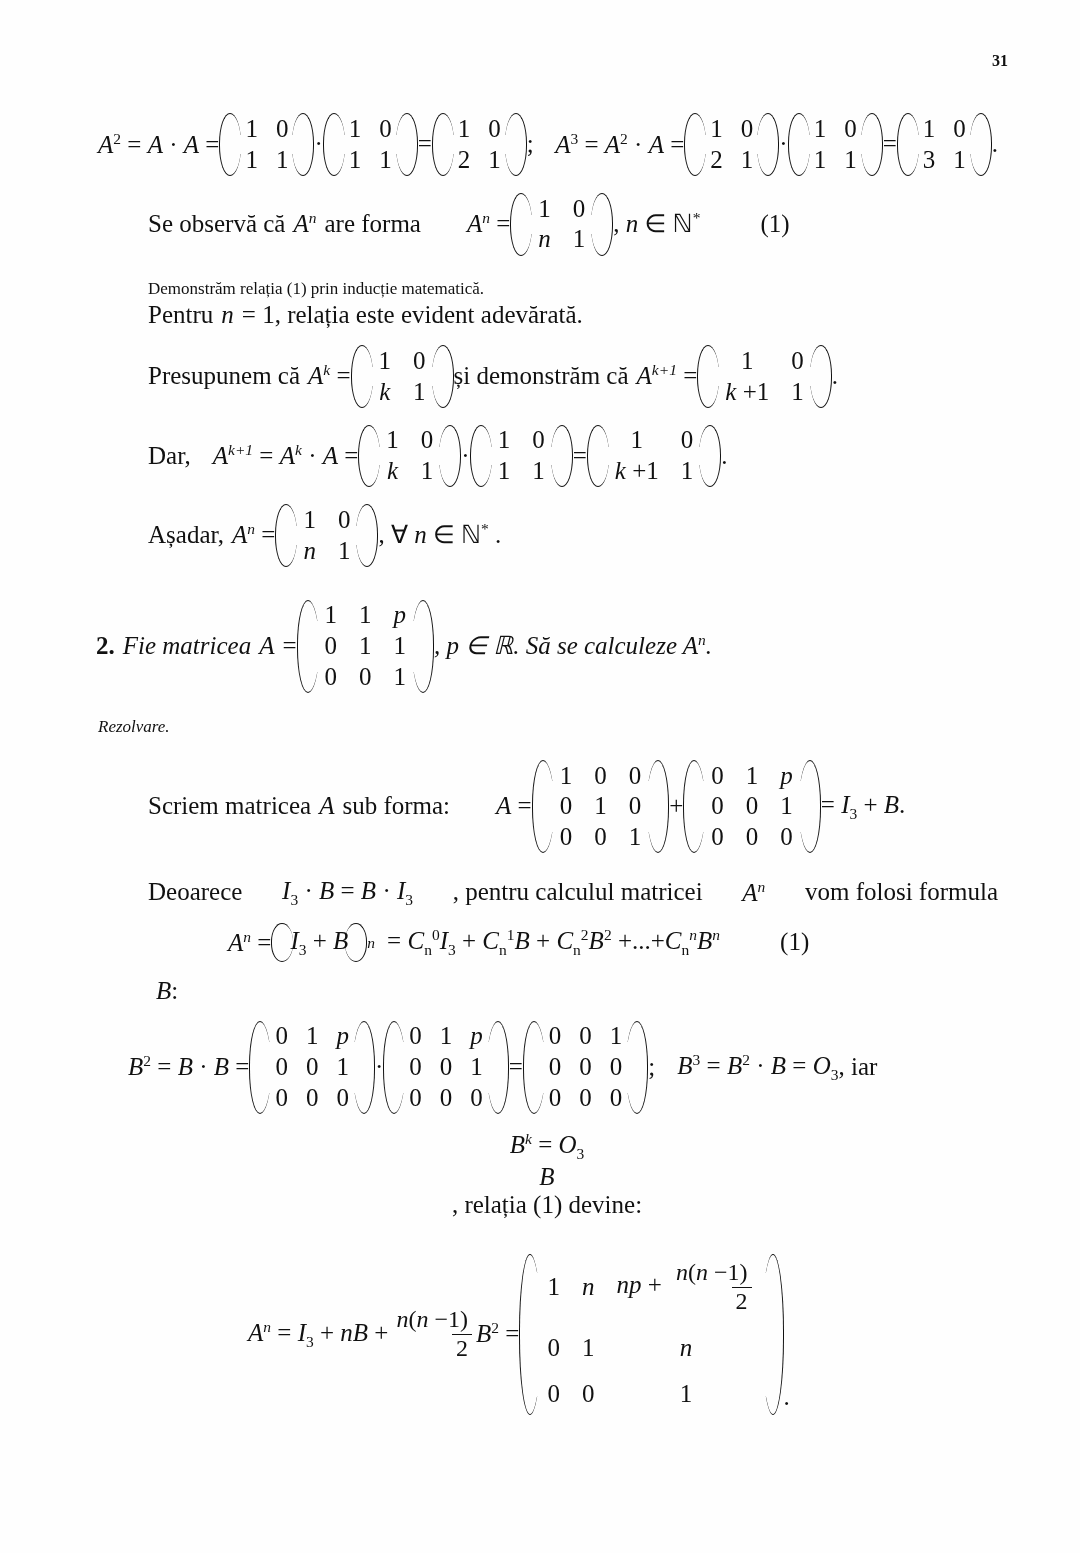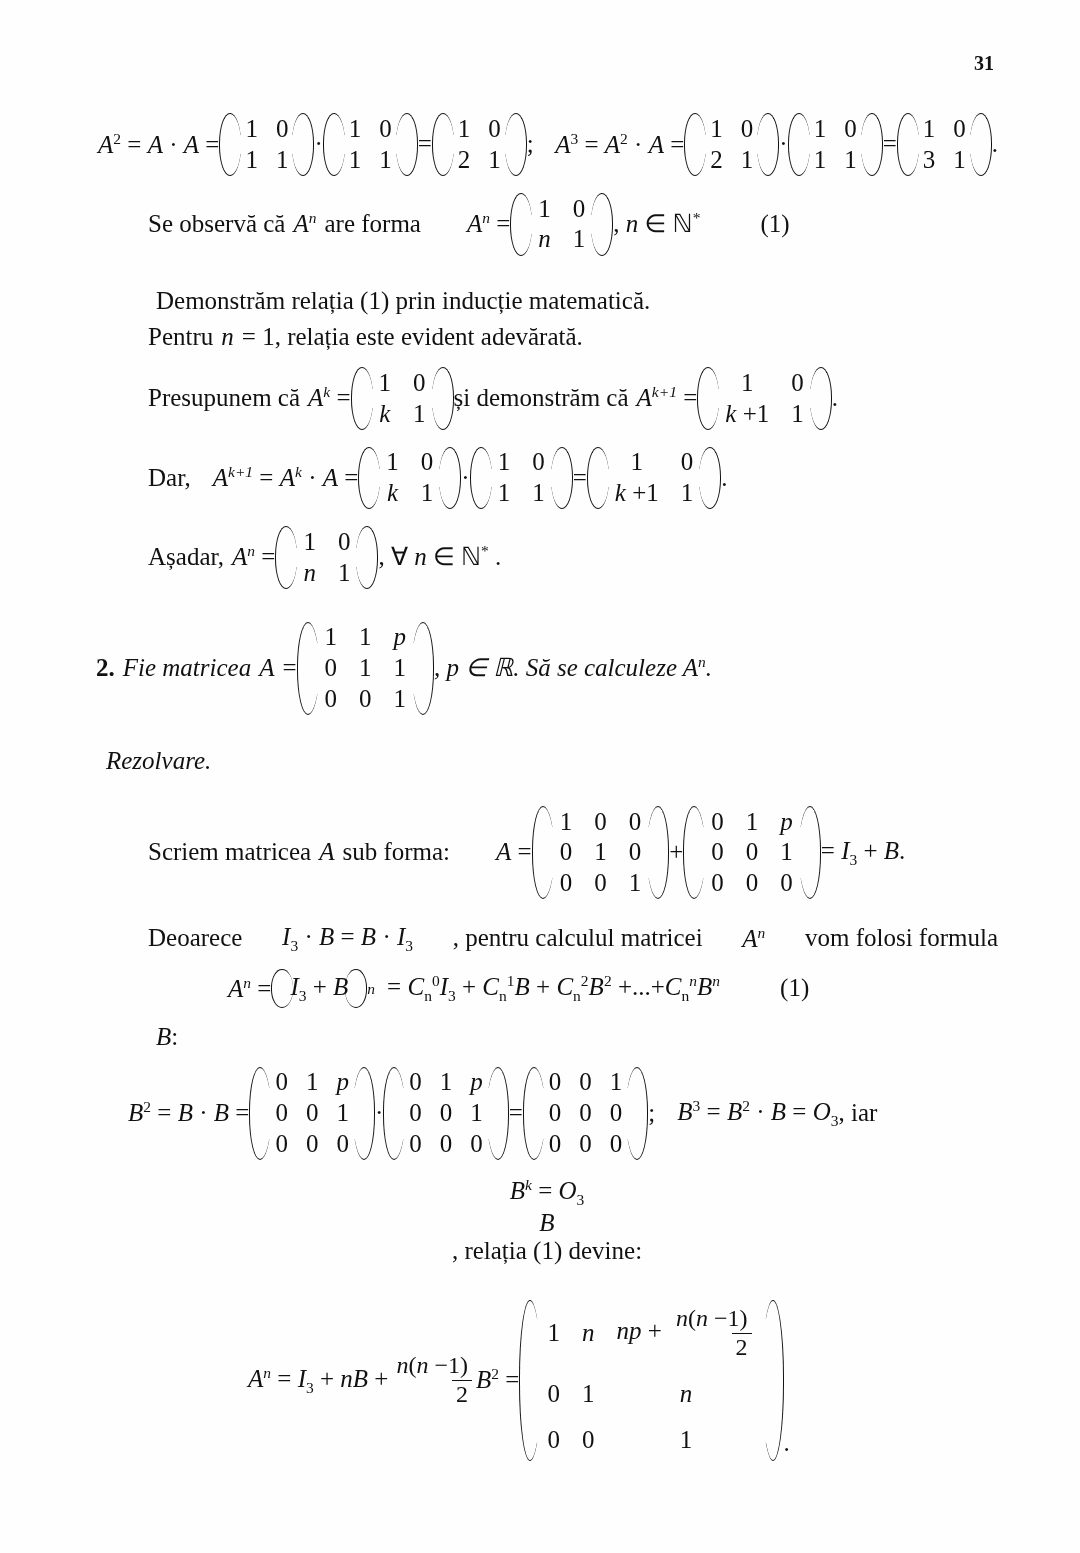--- a/index.html
+++ b/index.html
@@ -15,42 +15,42 @@
   .page {
     position: relative;
     width: 1080px;
     height: 1553px;
     padding: 0;
     box-sizing: border-box;
   }
   .page-number {
     position: absolute;
     top: 52px;
-    right: 86px;
+    right: 72px;
     font-weight: bold;
-    font-size: 20px;
+    font-size: 16px;
     font-family: "Liberation Serif", serif;
   }
   .content {
     position: absolute;
     left: 98px;
     top: 112px;
     width: 900px;
   }
   .line {
     display: flex;
     align-items: center;
     flex-wrap: nowrap;
     font-size: 25px;
     line-height: 1.15;
     margin: 0;
   }
   .para {
-    font-size: 25px;
-    margin: 8px;
+    font-size: 17px;
+    margin: 0;
   }
   .indent { padding-left: 50px; }
   .it { font-style: italic; }
   .bold { font-weight: bold; }
   .sp { display: inline-block; width: 8px; }
   .spw { display: inline-block; width: 22px; }
   .spww { display: inline-block; width: 46px; }
 
   
   .mi { font-style: italic; font-family: "Liberation Serif", serif; }

